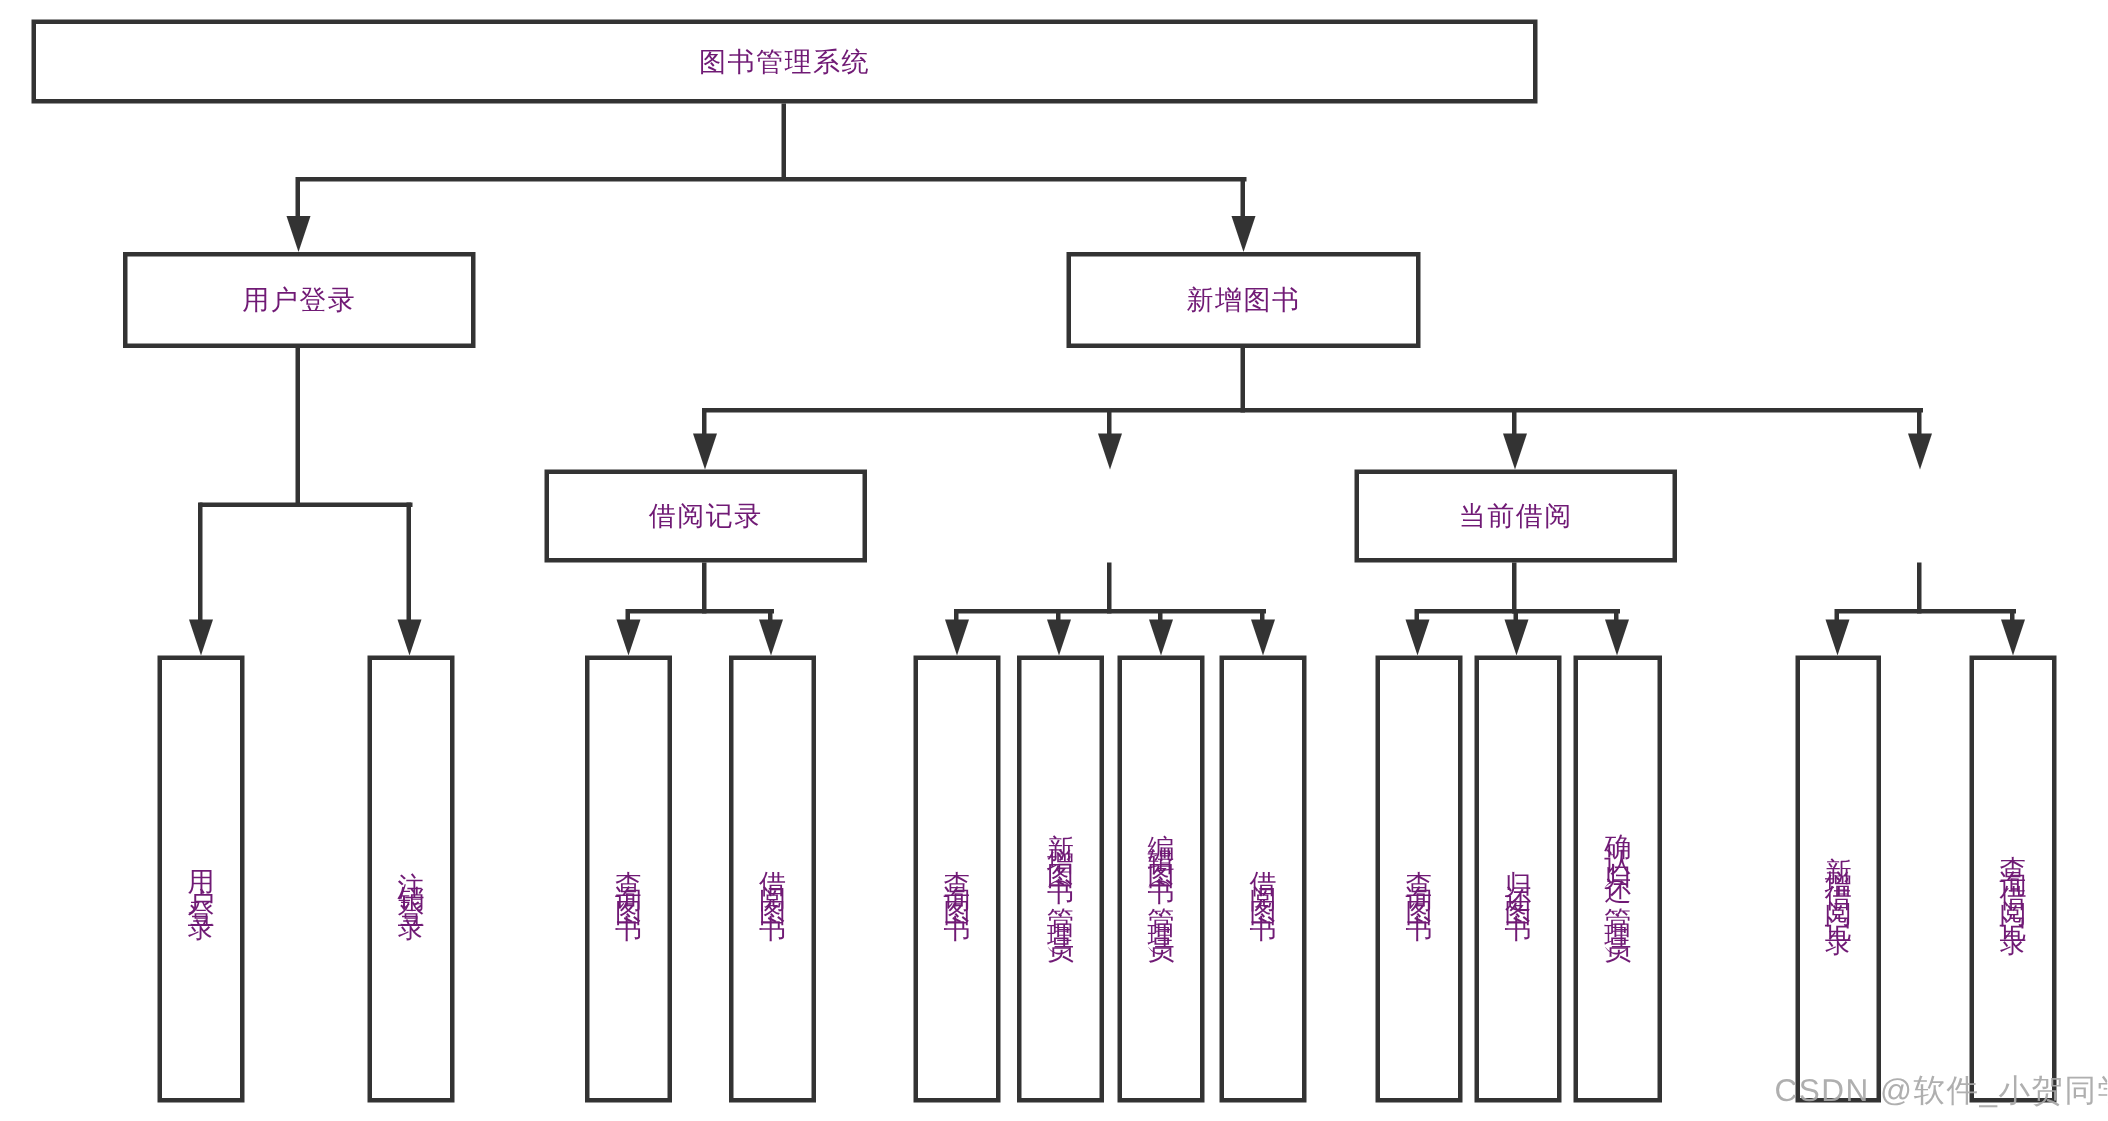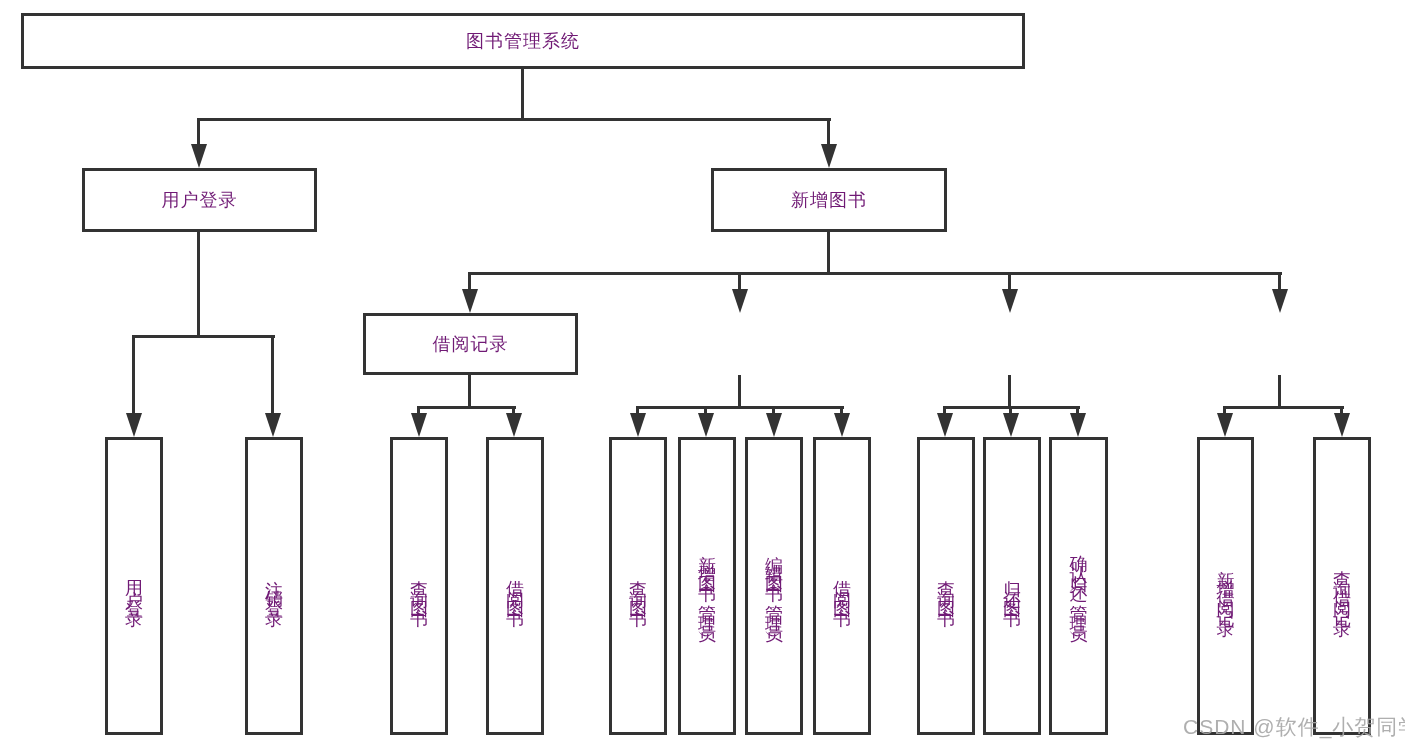--- a/index.html
+++ b/index.html
@@ -99,20 +99,23 @@
   <div class="v" style="left:738px;top:272px;height:20px"></div>
   <div class="ar" style="left:732px;top:289px"></div>
   <div class="v" style="left:1008px;top:272px;height:20px"></div>
   <div class="ar" style="left:1002px;top:289px"></div>
   <div class="v" style="left:1278px;top:272px;height:20px"></div>
   <div class="ar" style="left:1272px;top:289px"></div>
 
   <div class="node" style="left:363px;top:313px;width:215px;height:62px">
     <span>借阅记录</span>
   </div>
+  <div class="node" style="left:903px;top:313px;width:215px;height:62px">
+    <span>当前借阅</span>
+  </div>
 
   <div class="v" style="left:468px;top:375px;height:34px"></div>
   <div class="h" style="left:418px;top:406px;width:98px"></div>
   <div class="v" style="left:417px;top:406px;height:10px"></div>
   <div class="ar" style="left:411px;top:413px"></div>
   <div class="v" style="left:512px;top:406px;height:10px"></div>
   <div class="ar" style="left:506px;top:413px"></div>
 
   <div class="v" style="left:738px;top:375px;height:34px"></div>
   <div class="h" style="left:637px;top:406px;width:207px"></div>

